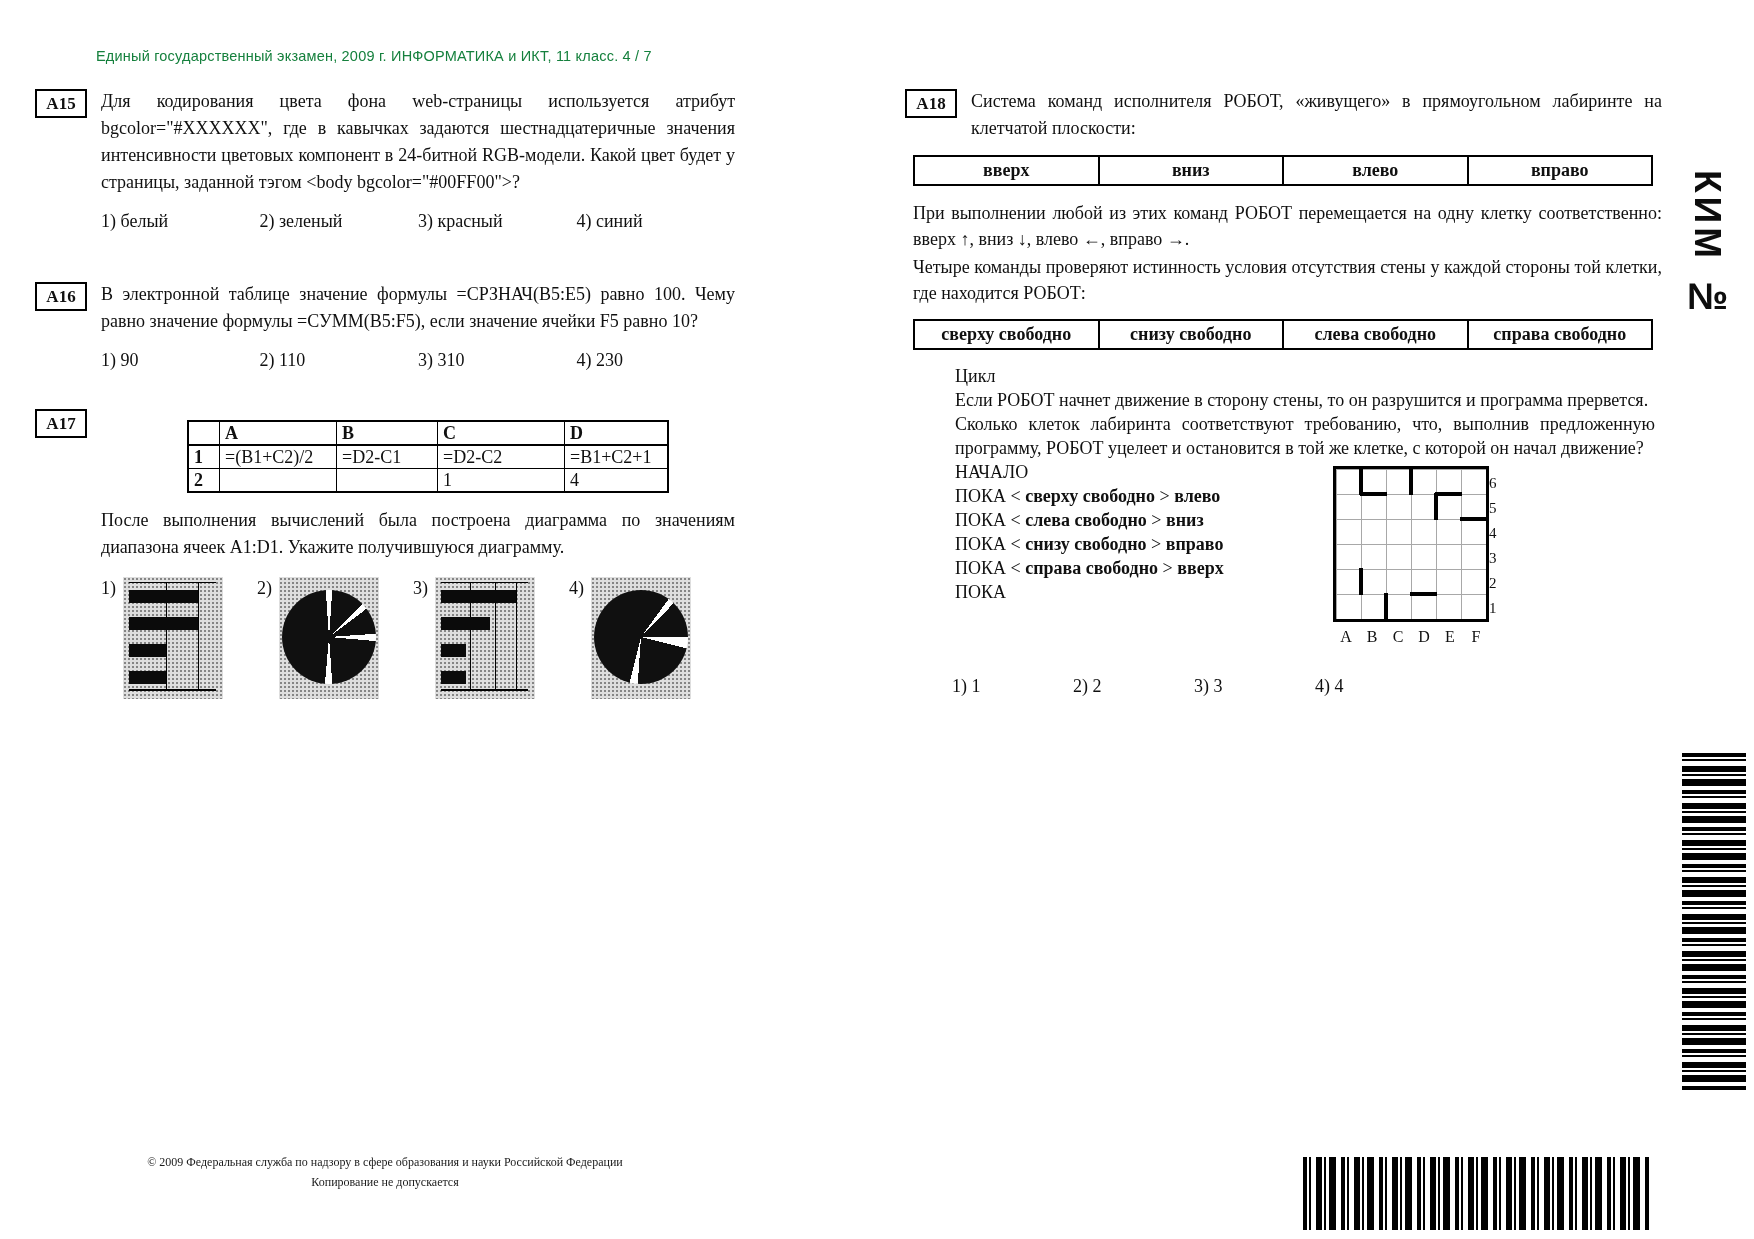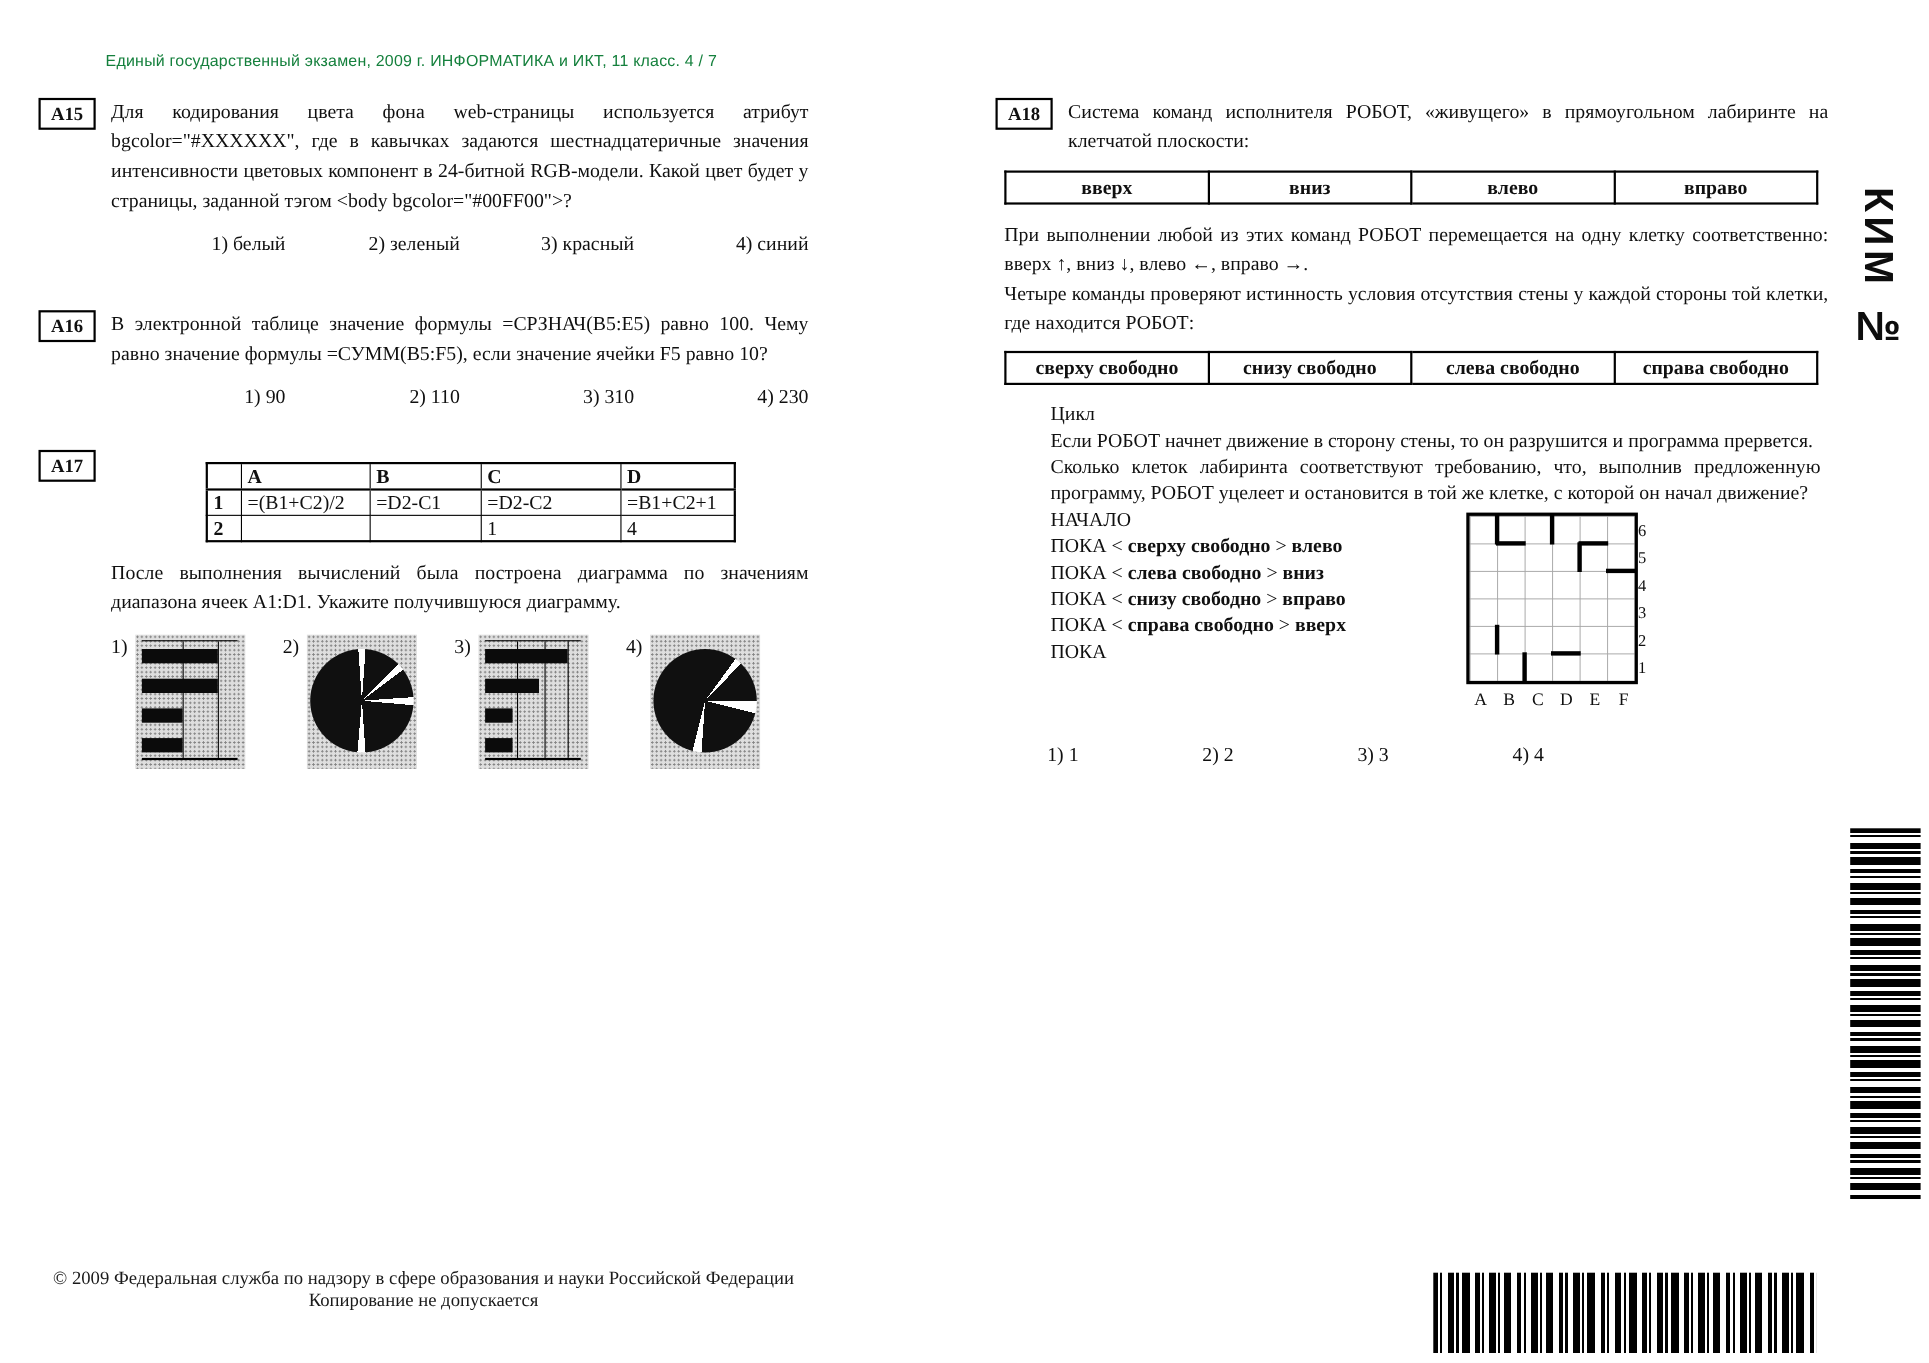--- a/index.html
+++ b/index.html
@@ -12,21 +12,21 @@
   .col{position:absolute;}
   #col-left{left:35px;top:88px;width:700px;}
   #col-right{left:905px;top:88px;width:757px;}
 
   .question{display:flex;gap:14px;}
   .qbox{flex:0 0 auto;width:48px;height:25px;border:2px solid #000;font-weight:bold;
         font-size:17px;text-align:center;line-height:25px;margin-top:1px;}
   .qbody{flex:1;min-width:0;}
   .para{font-size:18px;line-height:27px;text-align:justify;}
   .para.nojust{text-align:left;}
-  .answers{display:flex;margin-top:12px;font-size:18px;line-height:27px;text-align:right;}
+  .answers{display:flex;margin-top:12px;font-size:18px;line-height:27px;}
   .answers span{flex:0 0 25%;}
 
   
   .sheet{border-collapse:collapse;margin:12px 0 0 86px;}
   .sheet td{border:1.4px solid #000;font-size:18px;height:22px;padding:0 5px;min-width:20px;}
   .sheet tr.h td{font-weight:bold;border-bottom:2.4px solid #000;}
   .sheet td.rn{font-weight:bold;width:20px;}
   .sheet{border:2.4px solid #000;}
   .sheet td.ca{width:106px;} .sheet td.cb{width:90px;} .sheet td.cc{width:116px;} .sheet td.cd{width:92px;}
 
@@ -62,34 +62,34 @@
   #maze-grid{position:relative;width:150px;height:150px;border:3.5px solid #000;
              background-image:linear-gradient(#a8a8a8 1px,transparent 1px),
                               linear-gradient(90deg,#a8a8a8 1px,transparent 1px);
              background-size:25px 25px;}
   .wall{position:absolute;background:#000;}
   #maze-cols{display:flex;width:157px;margin-top:3px;}
   #maze-cols span{flex:0 0 26px;text-align:center;font-size:16px;}
   #maze-rows{position:absolute;right:-21px;top:2px;width:18px;}
   #maze-rows span{display:block;height:25px;line-height:25px;font-size:15px;}
 
-  .answers18{display:flex;margin-left:47px;margin-top:46px;font-size:18px;gap:20px;}
+  .answers18{display:flex;margin-left:47px;margin-top:46px;font-size:18px;}
   .answers18 span{flex:0 0 121px;}
 
   
   #kim{position:absolute;left:1686px;top:170px;writing-mode:vertical-rl;
        font-family:"Liberation Sans",sans-serif;font-size:37px;font-weight:600;letter-spacing:4px;color:#0d0d0d;}
   #barcode-right{position:absolute;left:1682px;top:753px;width:64px;height:338px;
        background:repeating-linear-gradient(180deg,#000 0 4px,#fff 4px 6px,#000 6px 8px,#fff 8px 13px,
                   #000 13px 19px,#fff 19px 21px,#000 21px 23px,#fff 23px 26px,#000 26px 33px,#fff 33px 37px);}
   #barcode-bottom{position:absolute;left:1303px;top:1157px;width:348px;height:73px;
        background:repeating-linear-gradient(90deg,#000 0 4px,#fff 4px 6px,#000 6px 8px,#fff 8px 13px,
                   #000 13px 19px,#fff 19px 21px,#000 21px 23px,#fff 23px 26px,#000 26px 33px,#fff 33px 38px);}
   #footer{position:absolute;left:30px;top:1152px;width:710px;text-align:center;
-          font-size:17px;line-height:20px;color:#1a1a1a;}
+          font-size:12px;line-height:20px;color:#1a1a1a;}
   i.var{font-style:italic;}
 </style>
 </head>
 <body>
 
 <div class="page">
 
   <div class="hdr">Единый государственный экзамен, 2009 г.   ИНФОРМАТИКА и ИКТ, 11  класс. 4 / 7</div>
 
   <div class="col" id="col-left">

